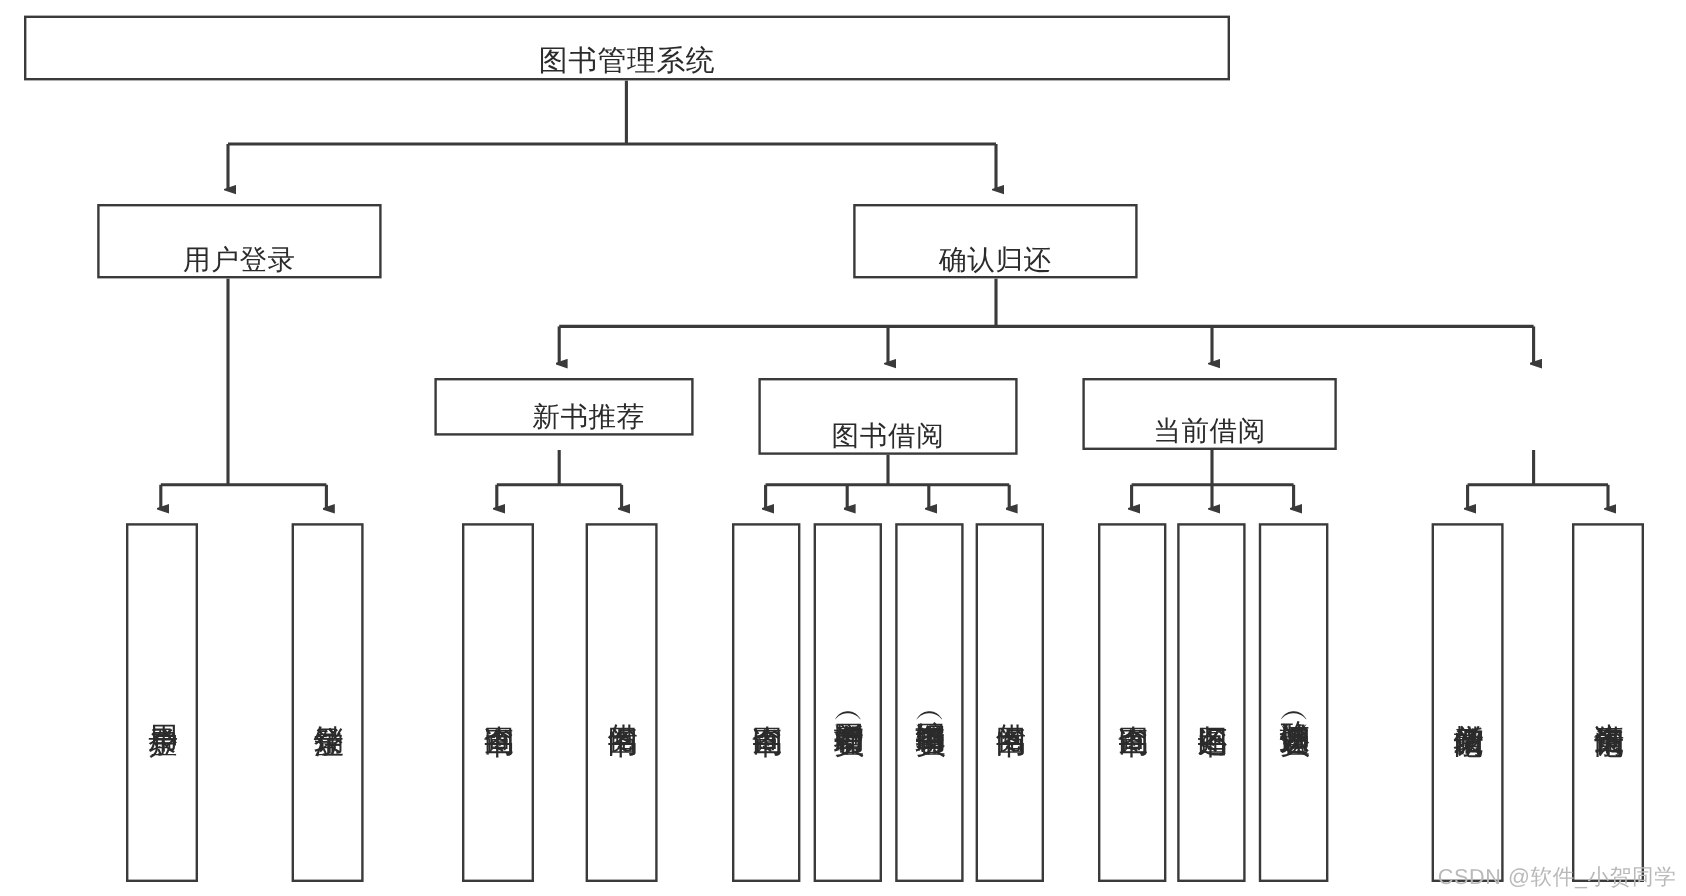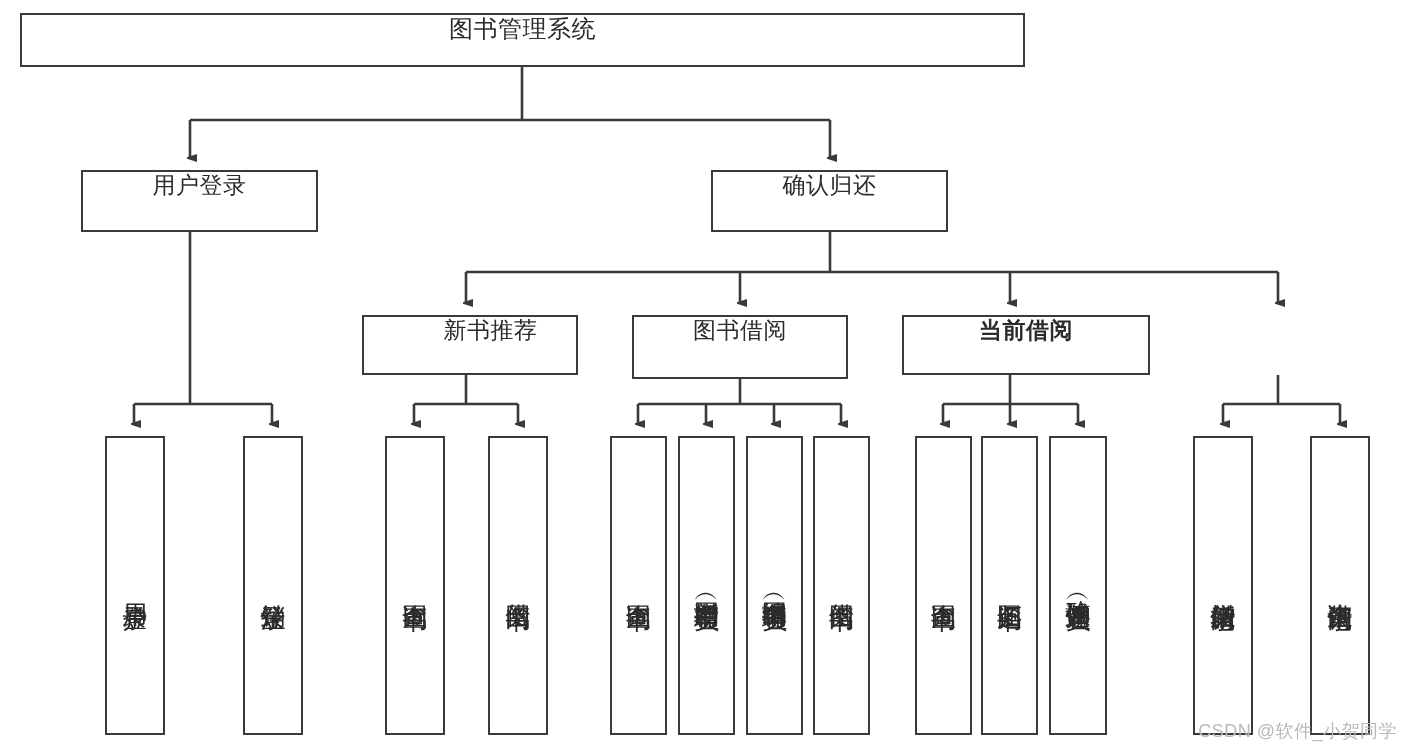--- a/index.html
+++ b/index.html
@@ -24,21 +24,21 @@
     width: 1405px;
     height: 747px;
     pointer-events: none;
   }
   .node {
     position: absolute;
     box-sizing: border-box;
     background: #ffffff;
     border: 2px solid #3a3a3a;
     display: flex;
-    align-items: flex-start;
+    align-items: flex-end;
     justify-content: center;
     color: #2b2b2b;
     z-index: 2;
   }
   .node .lbl {
     display: block;
     text-align: center;
     line-height: 1.18;
     letter-spacing: 0.5px;
   }
@@ -132,27 +132,27 @@
     <span class="lbl">图书管理系统</span>
   </div>
 
   <div class="node horiz" style="left:81px; top:170px; width:237px; height:62px;">
     <span class="lbl">用户登录</span>
   </div>
   <div class="node horiz" style="left:711px; top:170px; width:237px; height:62px;">
     <span class="lbl">确认归还</span>
   </div>
 
-  <div class="node horiz" style="left:362px; top:315px; width:216px; height:60px;padding-left:41px;">
+  <div class="node horiz" style="left:362px; top:315px; width:216px; height:48px;padding-left:41px;">
     <span class="lbl">新书推荐</span>
   </div>
   <div class="node horiz" style="left:632px; top:315px; width:216px; height:64px;">
     <span class="lbl">图书借阅</span>
   </div>
-  <div class="node horiz" style="left:902px; top:315px; width:248px; height:60px;font-weight:bold;">
+  <div class="node horiz" style="left:902px; top:315px; width:212px; height:60px;">
     <span class="lbl">当前借阅</span>
   </div>
 
   <div class="node vert" style="left:105px; top:436px; width:60px; height:299px;">
     <span class="lbl">用户登录</span>
   </div>
   <div class="node vert" style="left:243px; top:436px; width:60px; height:299px;">
     <span class="lbl">注销登录</span>
   </div>
 

